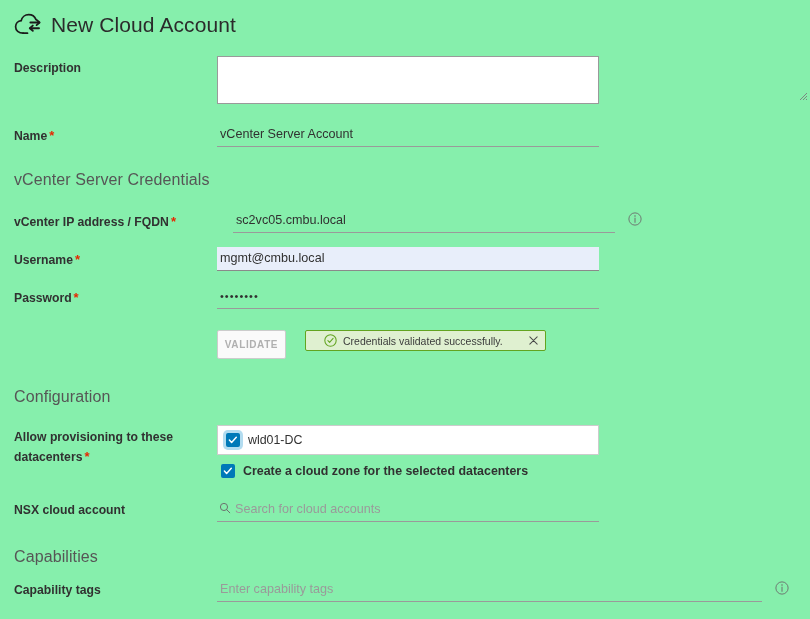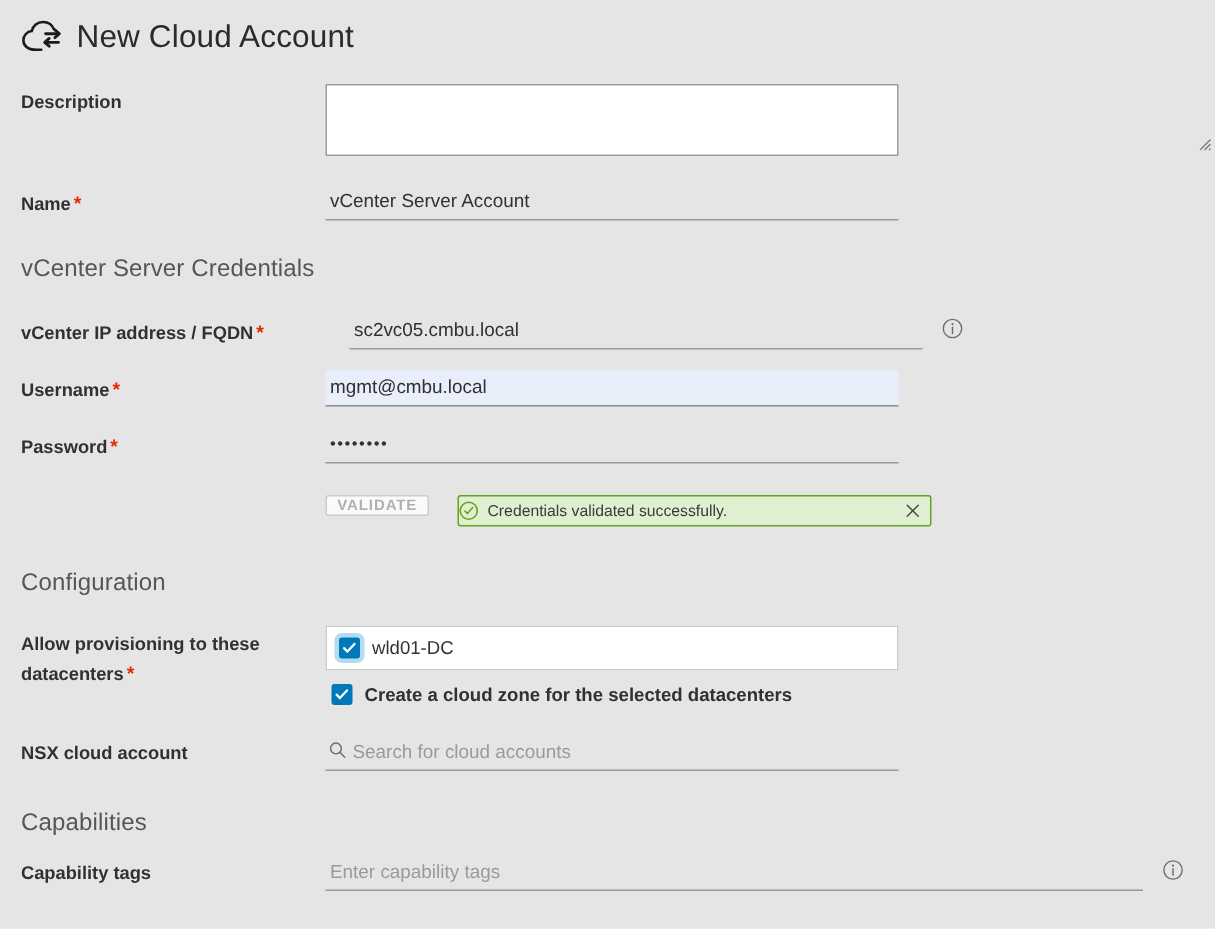--- a/index.html
+++ b/index.html
@@ -11,21 +11,21 @@
     height: 619px;
     background: #fafafa;
     font-family: "Liberation Sans", sans-serif;
     color: #313131;
     overflow: hidden;
   }
   .page {
     position: relative;
     width: 810px;
     height: 619px;
-    background: #e5e5e5;
+    background: #86efac;
   }
 
   
   .header {
     display: flex;
     align-items: center;
     padding: 11px 0 0 14px;
     height: 38px;
     box-sizing: border-box;
   }
@@ -144,43 +144,43 @@
     height: 12px;
   }
 
   
   .validate-row {
     display: flex;
     align-items: flex-start;
   }
   .btn-validate {
     width: 69px;
-    height: 14px;
+    height: 29px;
     background: #fafafa;
     border: 1px solid #cccccc;
     color: #b0b0b0;
     font-family: "Liberation Sans", sans-serif;
     font-size: 10px;
     font-weight: bold;
     letter-spacing: 0.6px;
     text-transform: uppercase;
     border-radius: 2px;
     cursor: default;
     padding: 0;
   }
   .alert-success {
     margin-left: 19px;
-    width: 316px;
+    width: 241px;
     height: 21px;
     background: #dff0d0;
     border: 1px solid #62a420;
     border-radius: 2px;
     display: flex;
     align-items: center;
-    padding: 0 6px 0 0;
+    padding: 0 6px 0 18px;
     box-sizing: border-box;
   }
   .alert-check {
     width: 13px;
     height: 13px;
     flex: 0 0 13px;
   }
   .alert-text {
     flex: 1 1 auto;
     font-size: 10.5px;

